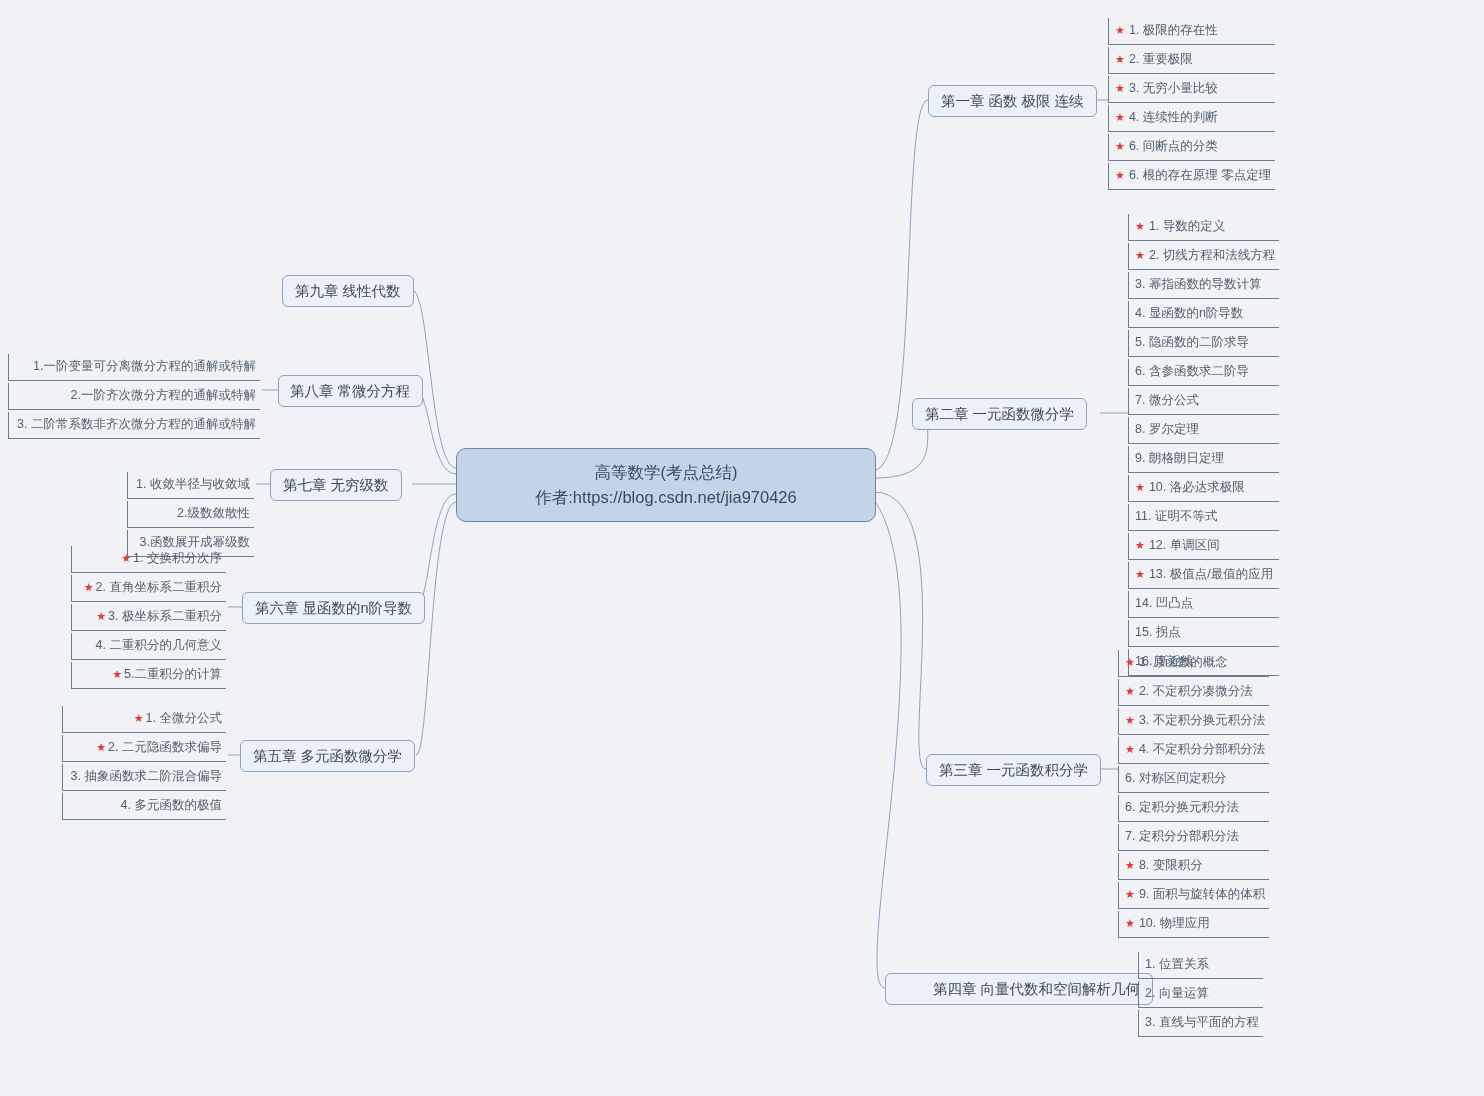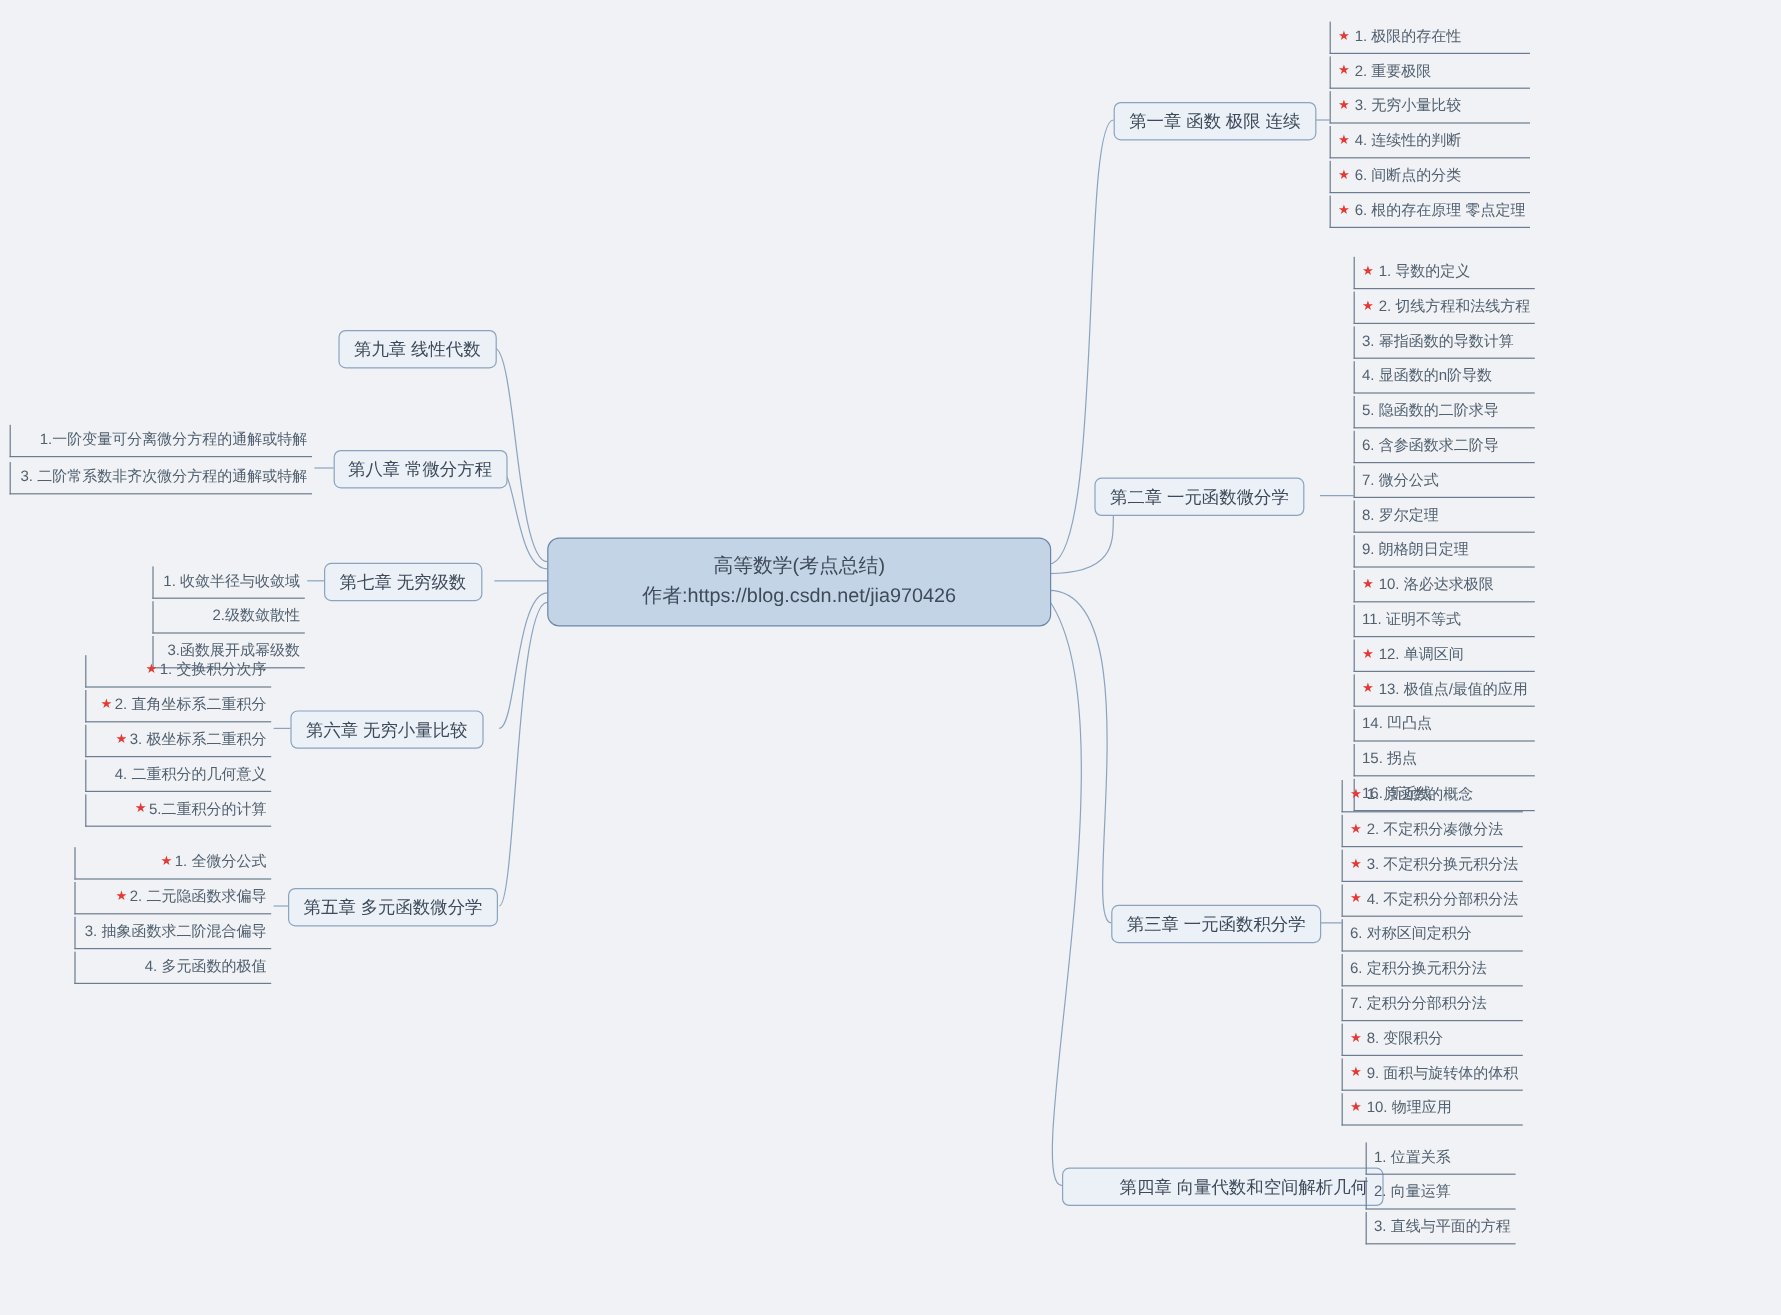--- a/index.html
+++ b/index.html
@@ -250,20 +250,23 @@
 </div>
 
 <div class="subroot" style="left:278px;top:375px;height:30px;padding-left:11px;">
   <span>第八章 常微分方程</span>
 </div>
 <div class="leaves left" style="right:1224px;top:354px;">
     <div class="leaf">
       <span>1.一阶变量可分离微分方程的通解或特解</span>
     </div>
     <div class="gap"></div>
+    <div class="leaf">
+      <span>2.一阶齐次微分方程的通解或特解</span>
+    </div>
     <div class="gap"></div>
     <div class="leaf">
       <span>3. 二阶常系数非齐次微分方程的通解或特解</span>
     </div>
   </div>
 
 <div class="subroot" style="left:270px;top:469px;height:30px;">
   <span>第七章 无穷级数</span>
 </div>
 <div class="leaves left" style="right:1230px;top:472px;">
@@ -274,21 +277,21 @@
     <div class="leaf">
       <span>2.级数敛散性</span>
     </div>
     <div class="gap"></div>
     <div class="leaf">
       <span>3.函数展开成幂级数</span>
     </div>
   </div>
 
 <div class="subroot" style="left:242px;top:592px;height:30px;">
-  <span>第六章 无穷小量比较</span>
+  <span>第六章 显函数的n阶导数</span>
 </div>
 <div class="leaves left" style="right:1258px;top:546px;">
     <div class="leaf">
       <span class="star">★</span>
       <span>1. 交换积分次序</span>
     </div>
     <div class="gap"></div>
     <div class="leaf">
       <span class="star">★</span>
       <span>2. 直角坐标系二重积分</span>

